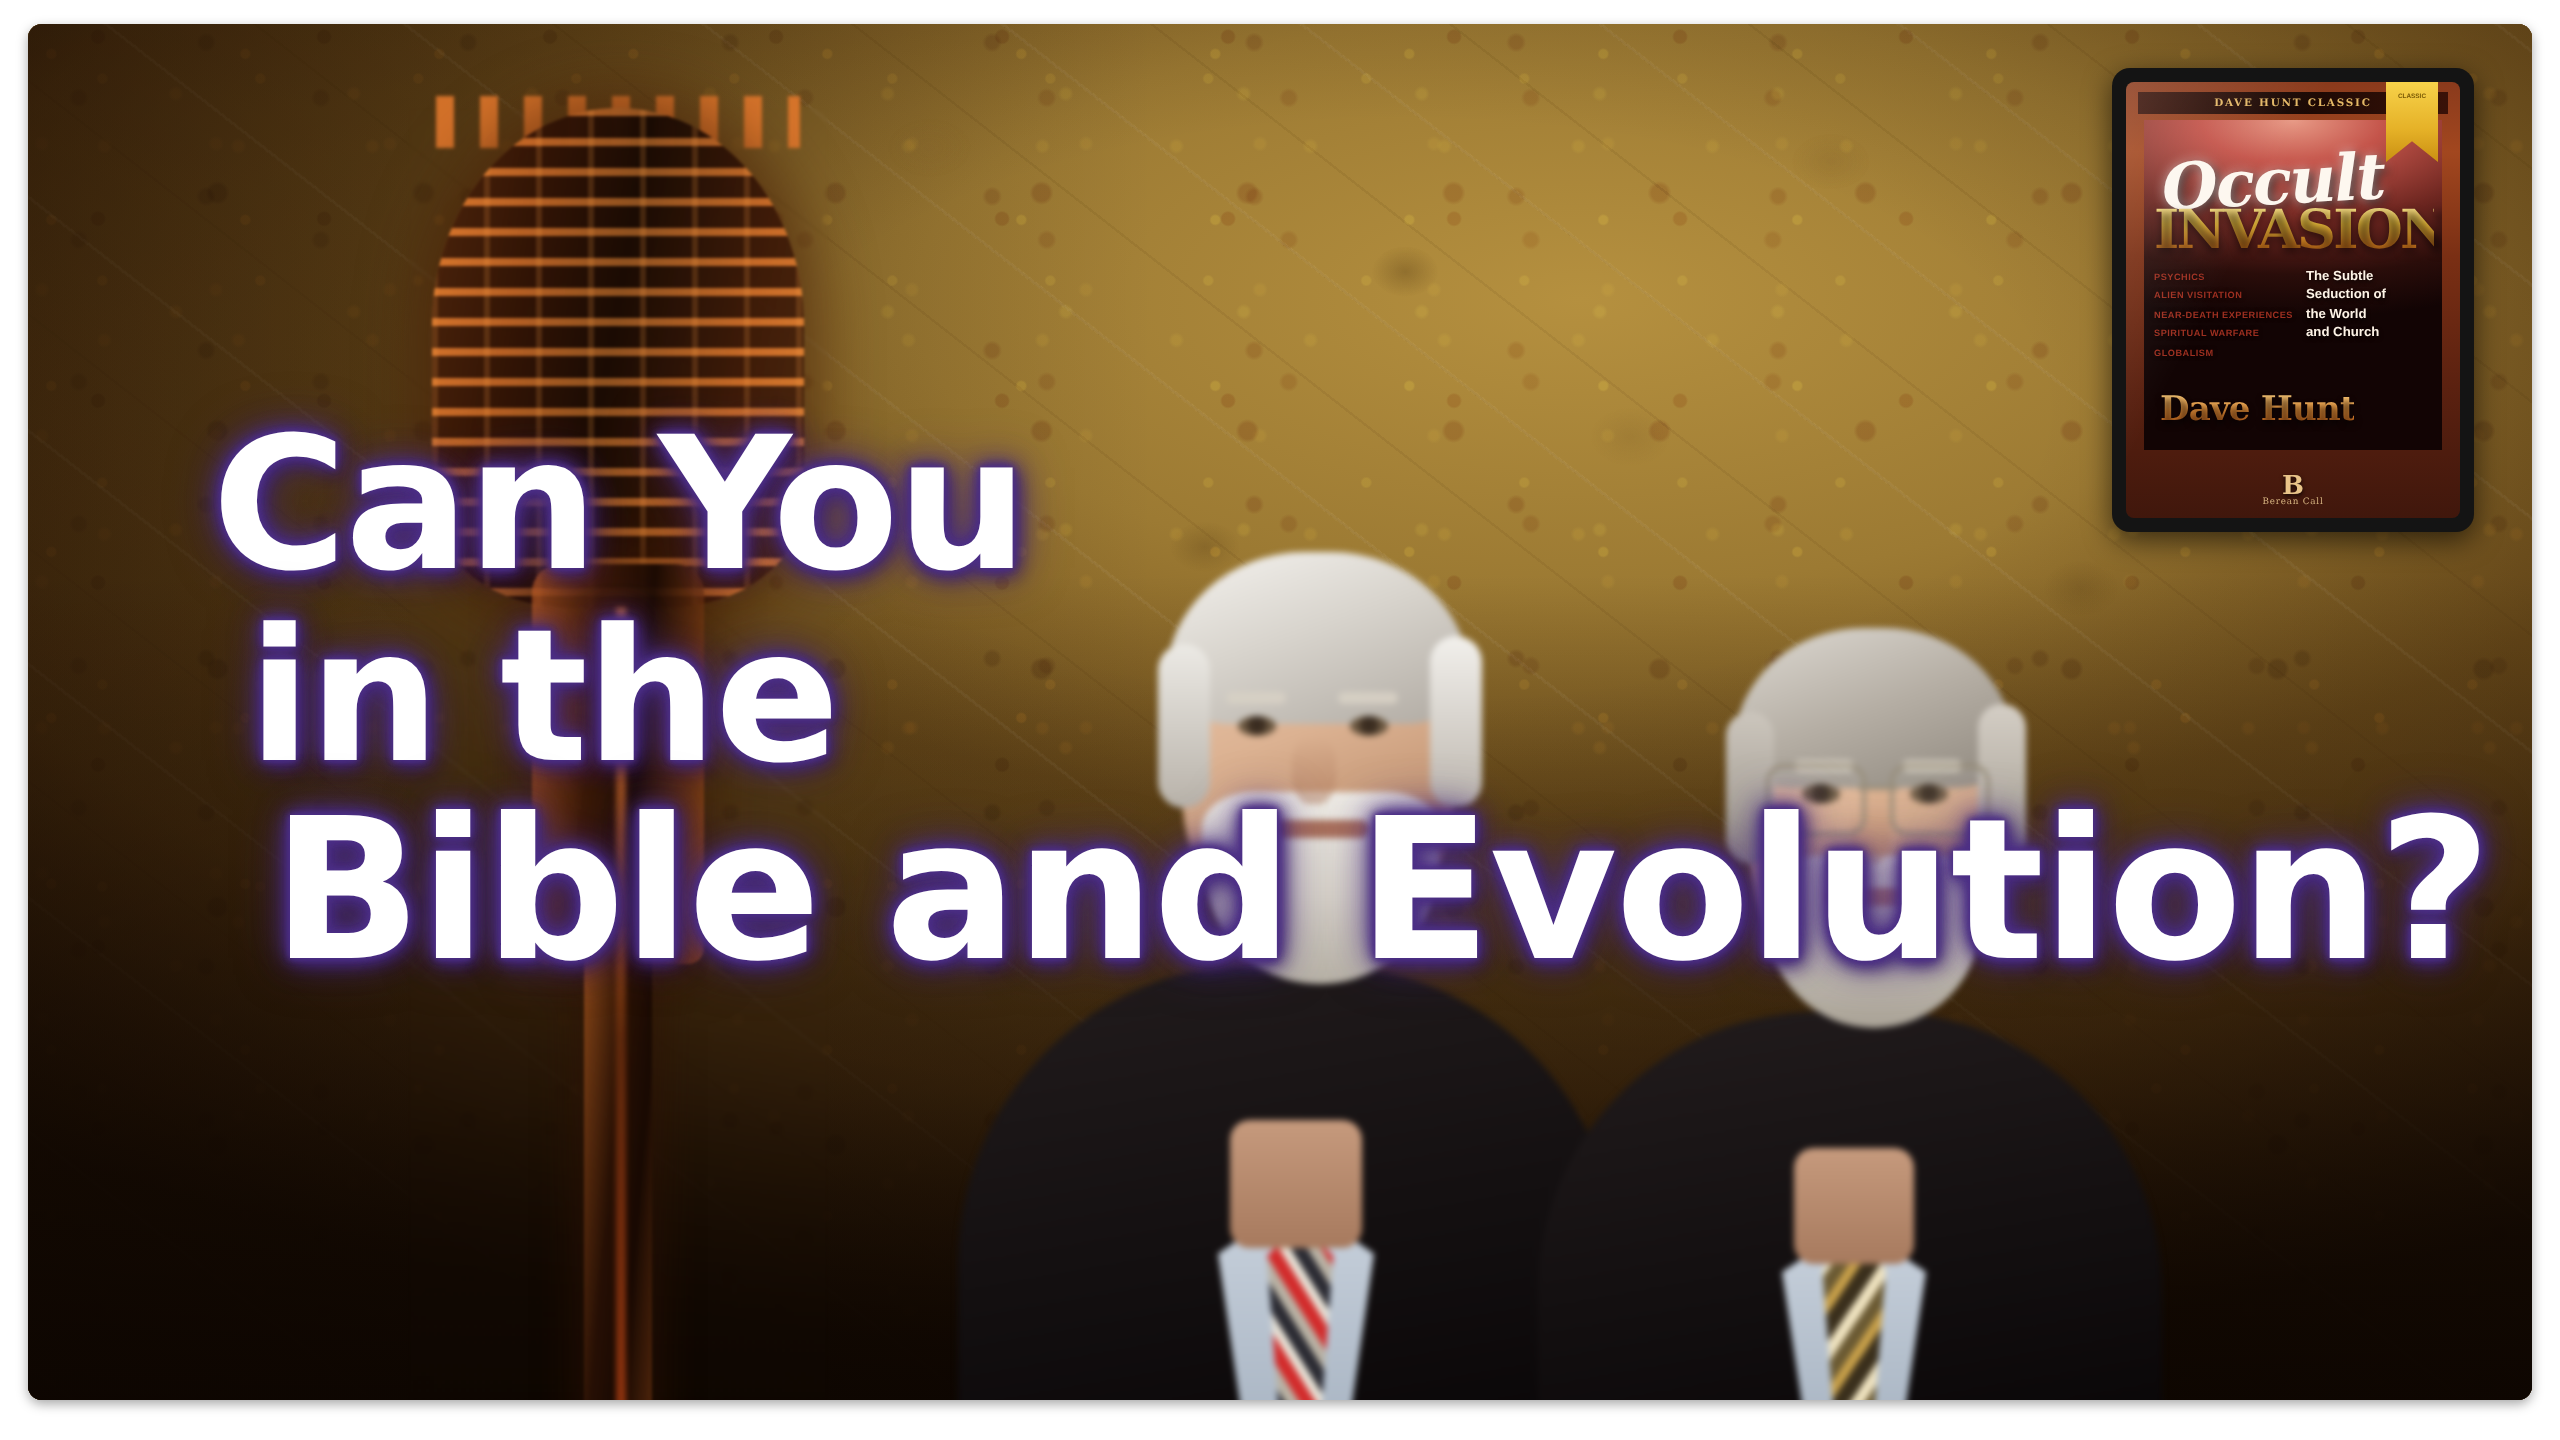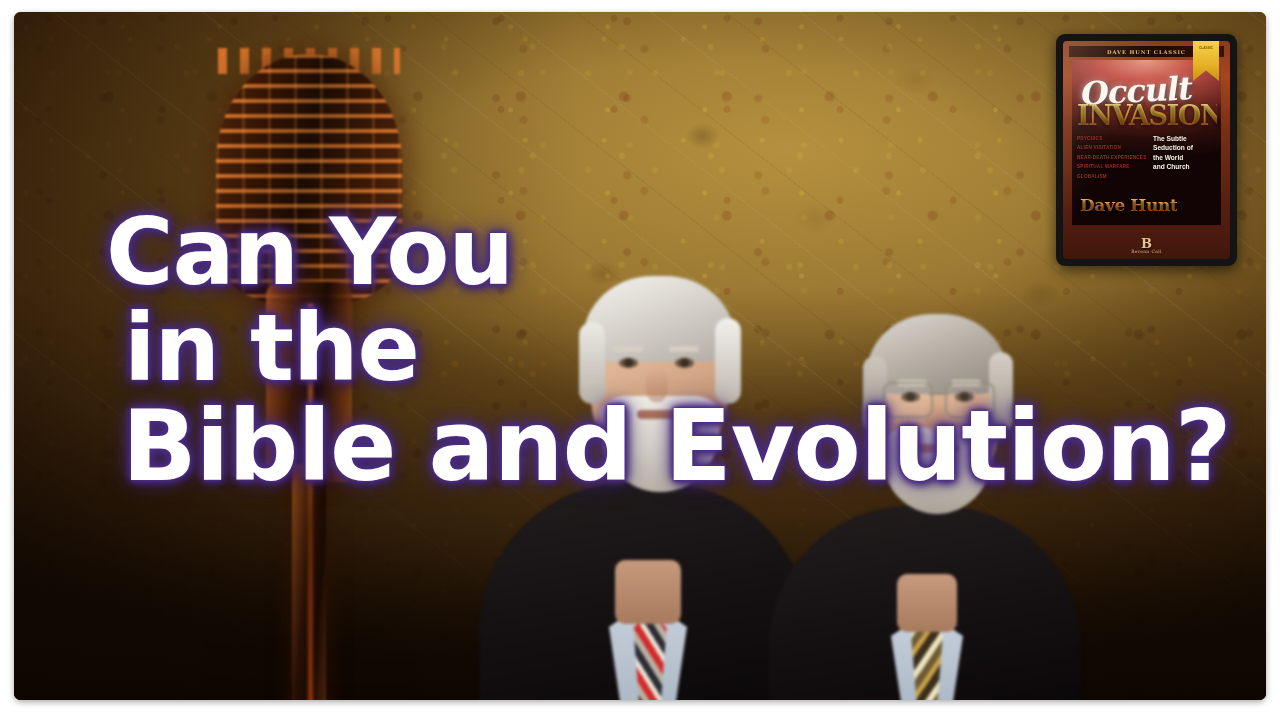--- a/index.html
+++ b/index.html
@@ -285,21 +285,21 @@
       0 0 3px #4c2f86, 0 0 3px #4c2f86,
       0 0 7px #4c2f86, 0 0 10px #4c2f86,
       0 0 16px rgba(76,47,134,.95), 0 0 26px rgba(60,36,110,.75),
       2px 3px 9px rgba(30,12,60,.8);
     pointer-events: none;
   }
   #headline .line { display: block; white-space: nowrap; }
   .l1 { font-size: 92px; margin-bottom: 6px; }
   .l2 { font-size: 92px; margin-bottom: 6px; }
   .l3 { font-size: 92px; margin-left: 18px; margin-bottom: 4px; }
-  .l4 { font-size: 98px; margin-left: 16px; }
+  .l4 { font-size: 98px; margin-left: 30px; }
 
   
   #book-cover {
     position: absolute;
     left: 1042px;
     top: 22px;
     width: 181px;
     height: 232px;
     background: #141414;
     border-radius: 9px;

